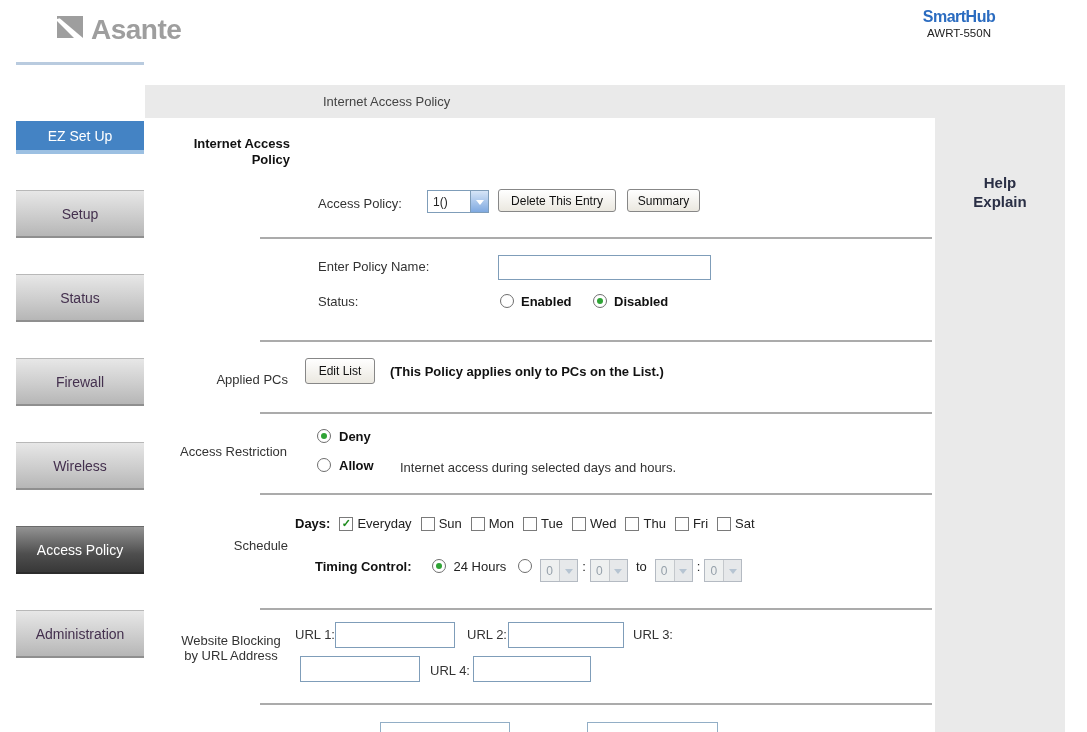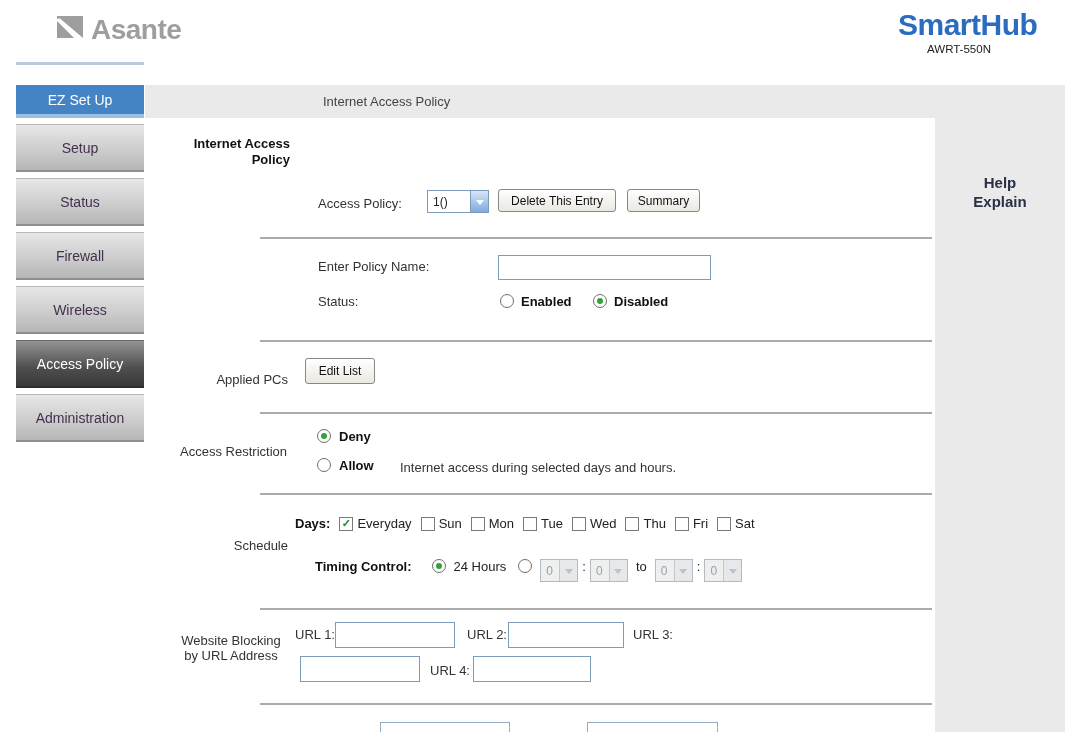--- a/index.html
+++ b/index.html
@@ -3,30 +3,30 @@
 <meta charset="utf-8">
 <style>
   html,body{margin:0;padding:0;background:#fff;}
   #app{position:relative;width:1087px;height:732px;background:#fff;
        font-family:"Liberation Sans",sans-serif;color:#333;overflow:hidden;}
 
   
   #logo{position:absolute;left:55px;top:14px;display:flex;align-items:center;gap:6px;}
   #logo .logo-text{font-size:28px;font-weight:bold;color:#9e9e9e;letter-spacing:-0.5px;}
   #brand{position:absolute;left:898px;top:8px;width:122px;text-align:center;}
-  #brand .product{font-size:30px;font-weight:bold;color:#2b6cc0;letter-spacing:-0.5px;}
+  #brand .product{font-size:16px;font-weight:bold;color:#2b6cc0;letter-spacing:-0.5px;}
   #brand .model{font-size:11.5px;color:#222;margin-top:1px;}
 
   
   #side-accent{position:absolute;left:16px;top:62px;width:128px;height:3px;background:#b9cbdf;}
   #sidebar{position:absolute;left:16px;top:85px;width:128px;}
   .tab{height:48px;margin-bottom:6px;display:flex;align-items:center;justify-content:center;
        font-size:14px;color:#44304e;box-sizing:border-box;cursor:default;
        background:linear-gradient(#e7e7e7,#cdcdcd 55%,#b6b6b6);
-       border-top:1px solid #b8b8b8;border-bottom:2px solid #8f8f8f;}
+       border-top:1px solid #b8b8b8;border-bottom:2px solid #8f8f8f;margin-top:36px;}
   .tab.highlight{height:33px;background:#4483c4;color:#fff;border-top:none;
        border-bottom:4px solid #9cc0e2;}
   .tab.active{background:linear-gradient(#939393,#4e4e4e 60%,#383838);color:#fff;
        border-top:1px solid #6a6a6a;border-bottom:2px solid #2c2c2c;}
 
   
   #band{position:absolute;left:145px;top:85px;width:790px;height:33px;background:#eaeaea;}
   #band .band-title{position:absolute;left:178px;top:0;line-height:33px;font-size:13px;color:#444;}
   #help-panel{position:absolute;left:935px;top:85px;width:130px;height:647px;background:#eaeaea;}
   #help-panel .help-text{margin-top:88px;text-align:center;font-size:15px;font-weight:bold;
@@ -138,20 +138,21 @@
     <span class="lab" style="left:173px;top:176px;">Status:</span>
     <span class="radio abs" style="left:355px;top:176px;"></span>
     <span class="lab bold" style="left:376px;top:176px;">Enabled</span>
     <span class="radio abs sel" style="left:448px;top:176px;"></span>
     <span class="lab bold" style="left:469px;top:176px;">Disabled</span>
 
     <div class="divider" style="top:222px;"></div>
 
     <span class="lab rt" style="left:35px;top:254px;width:108px;">Applied PCs</span>
     <button class="btn" style="left:160px;top:240px;width:70px;height:26px;line-height:23px;">Edit List</button>
+    <span class="lab bold" style="left:245px;top:246px;">(This Policy applies only to PCs on the List.)</span>
 
     <div class="divider" style="top:294px;"></div>
 
     <span class="lab rt" style="left:28px;top:326px;width:114px;">Access Restriction</span>
     <span class="radio abs sel" style="left:172px;top:311px;"></span>
     <span class="lab bold" style="left:194px;top:311px;">Deny</span>
     <span class="radio abs" style="left:172px;top:340px;"></span>
     <span class="lab bold" style="left:194px;top:340px;">Allow</span>
     <span class="lab" style="left:255px;top:342px;">Internet access during selected days and hours.</span>
 

